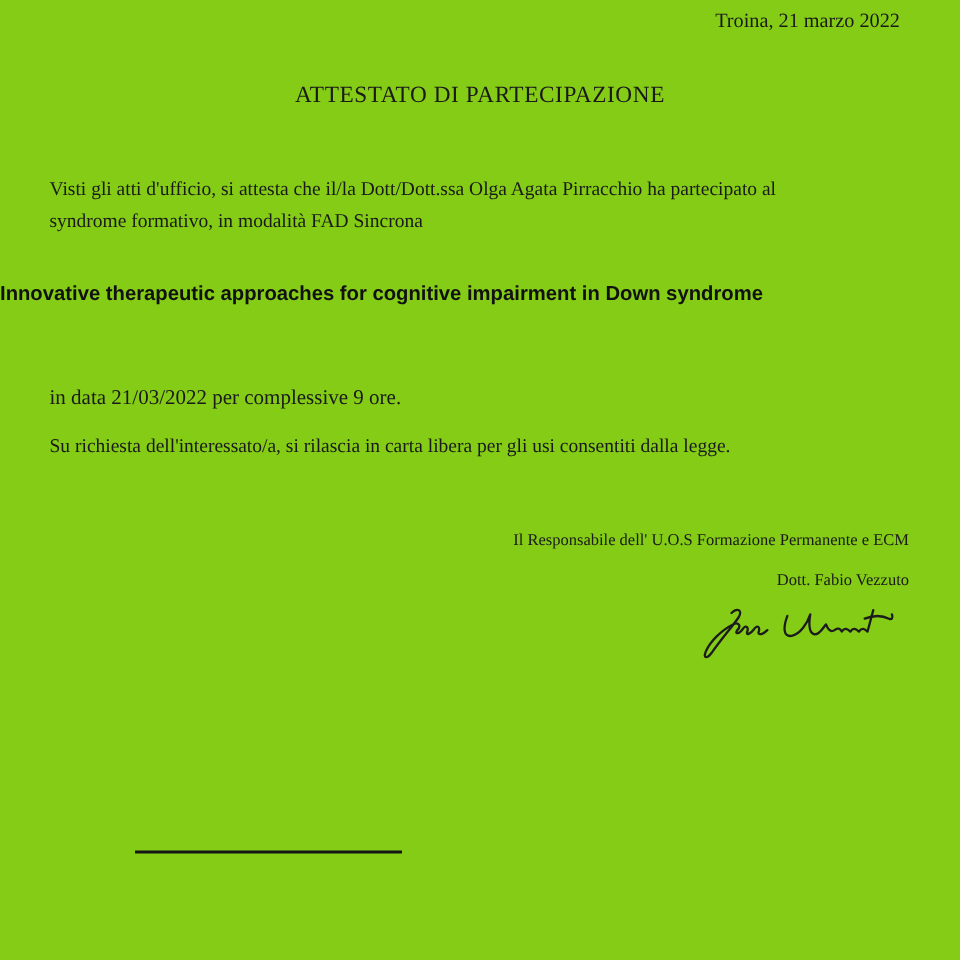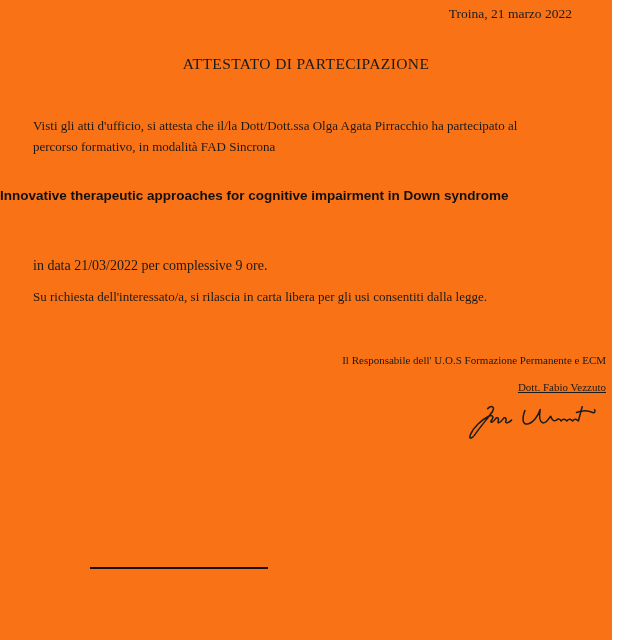--- a/index.html
+++ b/index.html
@@ -1,23 +1,24 @@
 <!DOCTYPE html>
 <html><head>
 <meta charset="utf-8">
 <style>
   html, body { margin: 0; padding: 0; background: #ffffff; }
   .page {
     position: relative;
     width: 612px;
     height: 640px;
-    background: #f97316;
+    background: #84cc16;
     font-family: "Liberation Serif", serif;
     color: #1a1a1a;
     overflow: hidden;
+    padding-left: 28px;
   }
   .date-line {
     position: absolute;
     top: 6px;
     right: 40px;
     font-size: 13.5px;
     white-space: nowrap;
   }
   .cert-title {
     position: absolute;
@@ -66,21 +67,21 @@
   }
   .sig-block {
     position: absolute;
     top: 351px;
     left: 266px;
     width: 340px;
     text-align: right;
     font-size: 11px;
   }
   .sig-role { line-height: 19px; white-space: nowrap; }
-  .sig-name { line-height: 19px; margin-top: 8px; white-space: nowrap; text-decoration: underline; }
+  .sig-name { line-height: 19px; margin-top: 8px; white-space: nowrap; }
   .sig-scribble {
     margin-top: 4px;
     margin-left: 30px;
     display: inline-block;
   }
   .footer-line {
     position: absolute;
     top: 567px;
     left: 90px;
     width: 178px;
@@ -91,21 +92,21 @@
 </head>
 <body>
 
 <div class="page">
 
   <div class="date-line">Troina, 21 marzo 2022</div>
 
   <div class="cert-title">ATTESTATO DI PARTECIPAZIONE</div>
 
   <div class="body-par">Visti gli atti d'ufficio, si attesta che il/la Dott/Dott.ssa Olga Agata Pirracchio ha partecipato al
-percorso formativo, in modalità FAD Sincrona</div>
+syndrome formativo, in modalità FAD Sincrona</div>
 
   <div class="course-title">Innovative therapeutic approaches for cognitive impairment in Down syndrome</div>
 
   <div class="hours-line">in data 21/03/2022 per complessive 9 ore.</div>
 
   <div class="release-line">Su richiesta dell'interessato/a, si rilascia in carta libera per gli usi consentiti dalla legge.</div>
 
   <div class="sig-block">
     <div class="sig-role">Il Responsabile dell' U.O.S Formazione Permanente e ECM</div>
     <div class="sig-name">Dott. Fabio Vezzuto</div>

